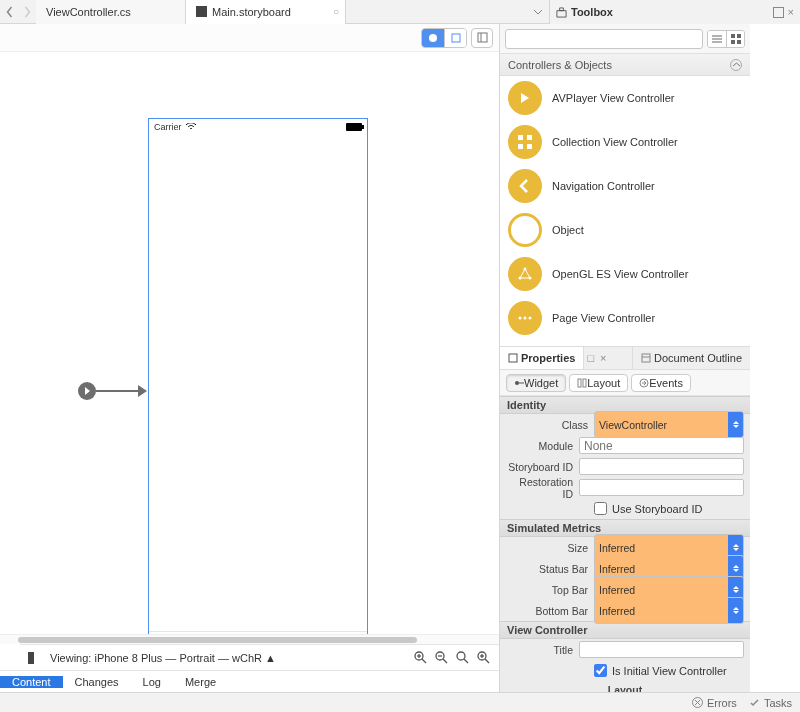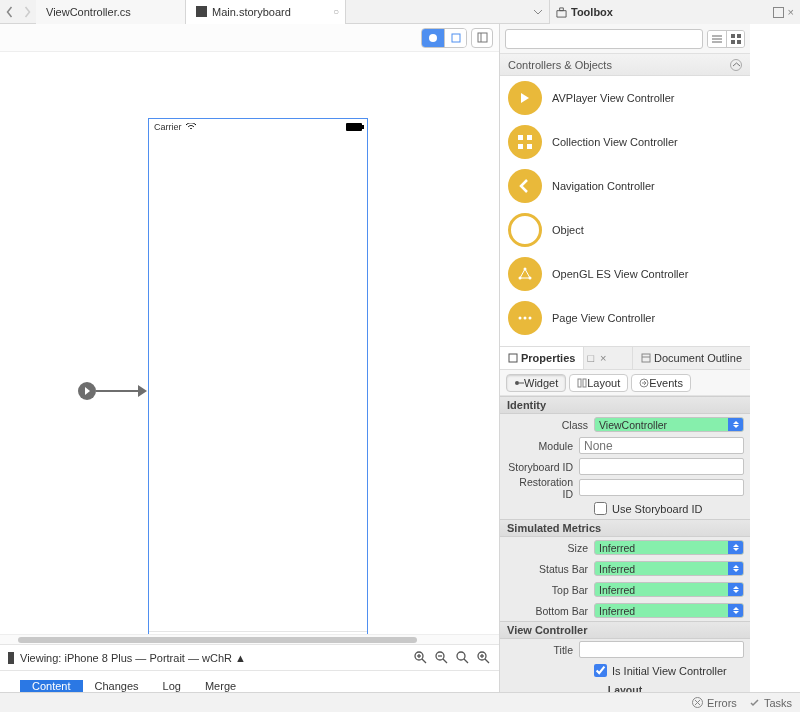--- a/index.html
+++ b/index.html
@@ -41,26 +41,26 @@
   .device { position:absolute; left:148px; top:66px; width:220px; height:530px; border:1px solid #4f8ff0; background:#fff;}
   .device-status { height:16px; display:flex; align-items:center; justify-content:space-between; padding:0 5px; font-size:9px;}
   .device-status span { display:flex; gap:4px; align-items:center;}
   .battery { width:16px;height:8px;background:#000;border-radius:1px;position:relative;}
   .battery:after{content:"";position:absolute;right:-2px;top:2px;width:2px;height:4px;background:#000;}
   .device-dock { position:absolute; bottom:0; left:0; right:0; height:16px; border-top:1px solid #e5e5e5; display:flex; align-items:center; padding:0 3px; gap:3px;}
 
   .canvas-scroll { height:10px; background:#fafafa; border-top:1px solid #eee; display:flex;align-items:center;padding:0 12px;}
   .canvas-scroll .thumb{ height:6px; background:#c8c8c8; border-radius:3px; flex:1; margin:0 70px 0 6px;}
 
-  .status-row { height:26px; display:flex; align-items:center; padding:0 8px; gap:6px; border-top:1px solid #e5e5e5;}
+  .status-row { height:26px; display:flex; align-items:center; padding:0 8px; gap:16px; border-top:1px solid #e5e5e5;margin-left:20px;}
   .status-row .sbar{width:6px;height:12px;background:#444;}
   .status-row .lbl{flex:1;}
   .zoom-set{display:flex;gap:6px;}
   .zoom-set svg{width:15px;height:15px;stroke:#555;fill:none;stroke-width:1.3;}
-  .tabbar2 { height:22px; display:flex; align-items:flex-end; border-top:1px solid #e5e5e5;padding-left:20px;}
+  .tabbar2 { height:22px; display:flex; align-items:center; border-top:1px solid #e5e5e5;}
   .tabbar2 .t{padding:0 12px; display:flex;align-items:center; cursor:pointer;}
   .tabbar2 .t.active{background:#2b78e4;color:#fff;}
 
   .right-col { width:250px; display:flex; flex-direction:column; background:#f7f7f7; }
   .search-row{height:30px;display:flex;align-items:center;padding:0 5px;gap:4px;border-bottom:1px solid #e0e0e0;}
   .search-row input{flex:1;height:20px;border:1px solid #c8c8c8;border-radius:3px;padding:0 18px 0 4px;font-size:11px;}
   .view-toggle{display:flex;border:1px solid #c8c8c8;border-radius:3px;overflow:hidden;height:18px;}
   .view-toggle div{width:18px;display:flex;align-items:center;justify-content:center;background:#fff;}
   .view-toggle div+div{border-left:1px solid #c8c8c8;}
   .cat-header{height:22px;display:flex;align-items:center;padding:0 8px;background:linear-gradient(#f3f3f3,#e9e9e9);border-bottom:1px solid #ddd;font-size:11px;color:#555;}
@@ -84,21 +84,21 @@
   .pill{border:1px solid #ccc;border-radius:4px;padding:2px 7px;display:flex;align-items:center;background:#fff;cursor:pointer;}
   .pill.active{background:#f2f2f2; box-shadow:inset 0 1px 2px rgba(0,0,0,.15);}
   .pill svg{width:10px;height:10px;}
 
   .prop-scroll{flex:1;overflow:auto;background:#ececec;}
   .sect-head{height:18px;background:linear-gradient(#e7e7e7,#dcdcdc);border-top:1px solid #cfcfcf;border-bottom:1px solid #cfcfcf;padding:0 7px;display:flex;align-items:center;font-weight:600;font-size:11px;color:#444;}
   .prow{display:flex;align-items:center;height:21px;padding:2px 6px;gap:6px;}
   .prow label{width:82px;text-align:right;font-size:10.5px;color:#444;}
   .prow input[type=text]{flex:1;height:17px;border:1px solid #c4c4c4;border-radius:2px;padding:0 4px;font-size:12px;background:#fff;}
   .prow input.ph{color:#aaa;}
-  .prow .sel{flex:1;height:15px;border:1px solid #c4c4c4;border-radius:3px;background:#86efac;display:flex;align-items:center;position:relative;padding:0 4px;font-size:10.5px;}
+  .prow .sel{flex:1;height:27px;border:1px solid #c4c4c4;border-radius:3px;background:#fdba74;display:flex;align-items:center;position:relative;padding:0 4px;font-size:10.5px;}
   .prow .sel .arr{position:absolute;right:0;top:0;bottom:0;width:15px;background:#3d7ff0;border-radius:0 2px 2px 0;display:flex;flex-direction:column;align-items:center;justify-content:center;}
   .prow .sel .arr:before{content:"";border-left:3px solid transparent;border-right:3px solid transparent;border-bottom:3px solid #fff;margin-bottom:1px;}
   .prow .sel .arr:after{content:"";border-left:3px solid transparent;border-right:3px solid transparent;border-top:3px solid #fff;}
   .prow .chk{display:flex;align-items:center;gap:5px;flex:1;}
   .prow .chk input{accent-color:#3d7ff0;}
   .center-lbl{height:18px;display:flex;align-items:center;justify-content:center;font-weight:600;font-size:10.5px;color:#444;}
 
   .bottom-status{height:20px;border-top:1px solid #d6d6d6;display:flex;align-items:center;justify-content:flex-end;padding:0 8px;gap:12px;font-size:11px;color:#666;background:#f2f2f2;}
   .bottom-status .it{display:flex;align-items:center;gap:4px;}
   .bottom-status svg{width:11px;height:11px;}

